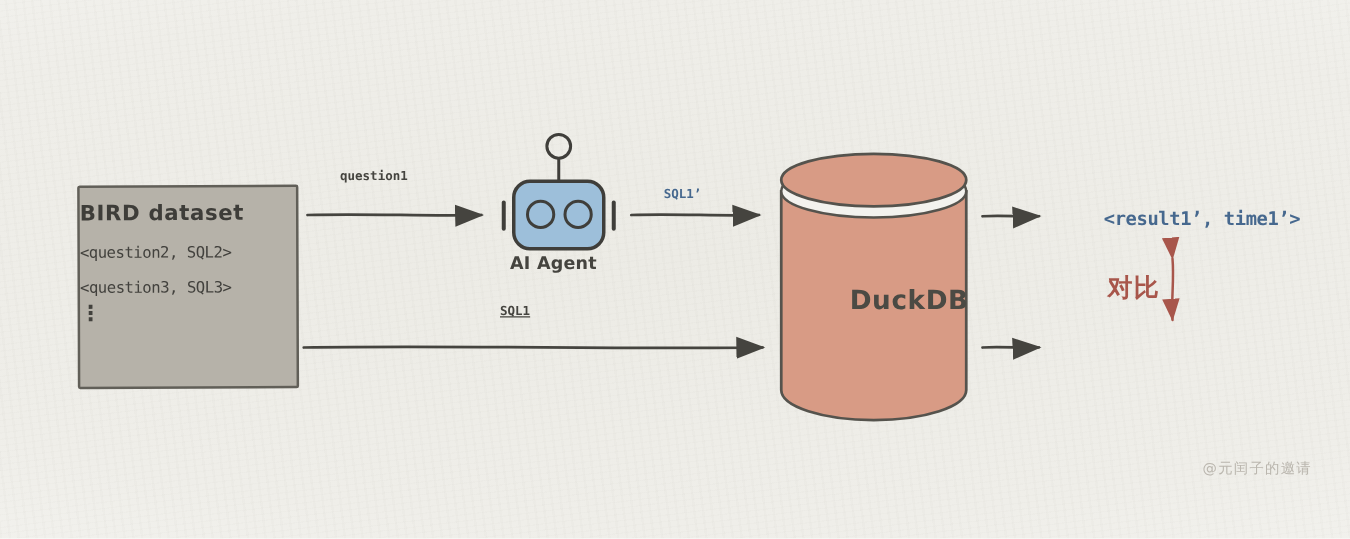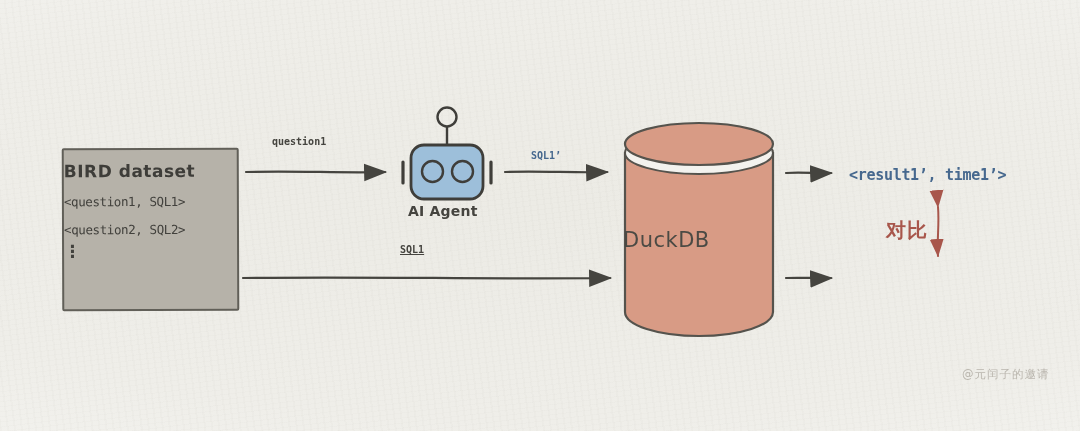--- a/index.html
+++ b/index.html
@@ -70,35 +70,35 @@
   .agent-label {
     left: 408px; top: 203px; width: 80px;
     font-size: 14px;
     font-weight: bold;
     color: #45443f;
     letter-spacing: 0.2px;
   }
 
   .db-label {
     left: 623px; top: 228px; width: 152px;
-    text-align: left;
+    text-align: right;
     font-size: 21px;
-    font-weight: normal;
+    font-weight: bold;
     color: #4b4a44;
     letter-spacing: 0.5px;
   }
 
   .result-text {
     font-family: "DejaVu Sans Mono", monospace;
     font-weight: bold;
     font-size: 15px;
     letter-spacing: -0.3px;
     white-space: nowrap;
   }
-  .result-agent { left: 849px; top: 166px; color: #46688e; }
+  .result-agent { left: 883px; top: 166px; color: #46688e; }
   .result-truth { left: 851px; top: 272px; color: #45443f; }
 
   .compare-label {
     left: 886px; top: 217px;
     font-size: 20px;
     font-weight: bold;
     color: #a8564b;
     letter-spacing: 1px;
     text-align: right;
   }
@@ -149,22 +149,22 @@
       <rect x="411" y="145" width="72" height="54" rx="13" ry="13" fill="#9dbfda" stroke="#3f3e3a" stroke-width="2.8"></rect>
       <circle cx="432.5" cy="171.5" r="10.5" fill="#9dbfda" stroke="#3f3e3a" stroke-width="2.4"></circle>
       <circle cx="462.5" cy="171.5" r="10.5" fill="#9dbfda" stroke="#3f3e3a" stroke-width="2.4"></circle>
       <line x1="403" y1="162" x2="403" y2="183" stroke="#3f3e3a" stroke-width="3.2" stroke-linecap="round"></line>
       <line x1="491" y1="162" x2="491" y2="183" stroke="#3f3e3a" stroke-width="3.2" stroke-linecap="round"></line>
     </g>
   </svg>
 
   <div class="abs dataset-box">
     <div class="dataset-title">BIRD dataset</div>
-    <div class="dataset-item">&lt;question1, SQL1&gt;</div>
     <div class="dataset-item">&lt;question2, SQL2&gt;</div>
+    <div class="dataset-item">&lt;question3, SQL3&gt;</div>
     <div class="dataset-ellipsis">⋮</div>
   </div>
 
   <div class="abs flow-label" style="left:272px; top:136px;">question1</div>
 
   <div class="abs flow-label blue" style="left:531px; top:134px;margin-top:16px;">SQL1’</div>
 
   <div class="abs flow-label" style="left:400px; top:244px;text-decoration:underline;">SQL1</div>
 
   <div class="abs agent-label">AI Agent</div>

